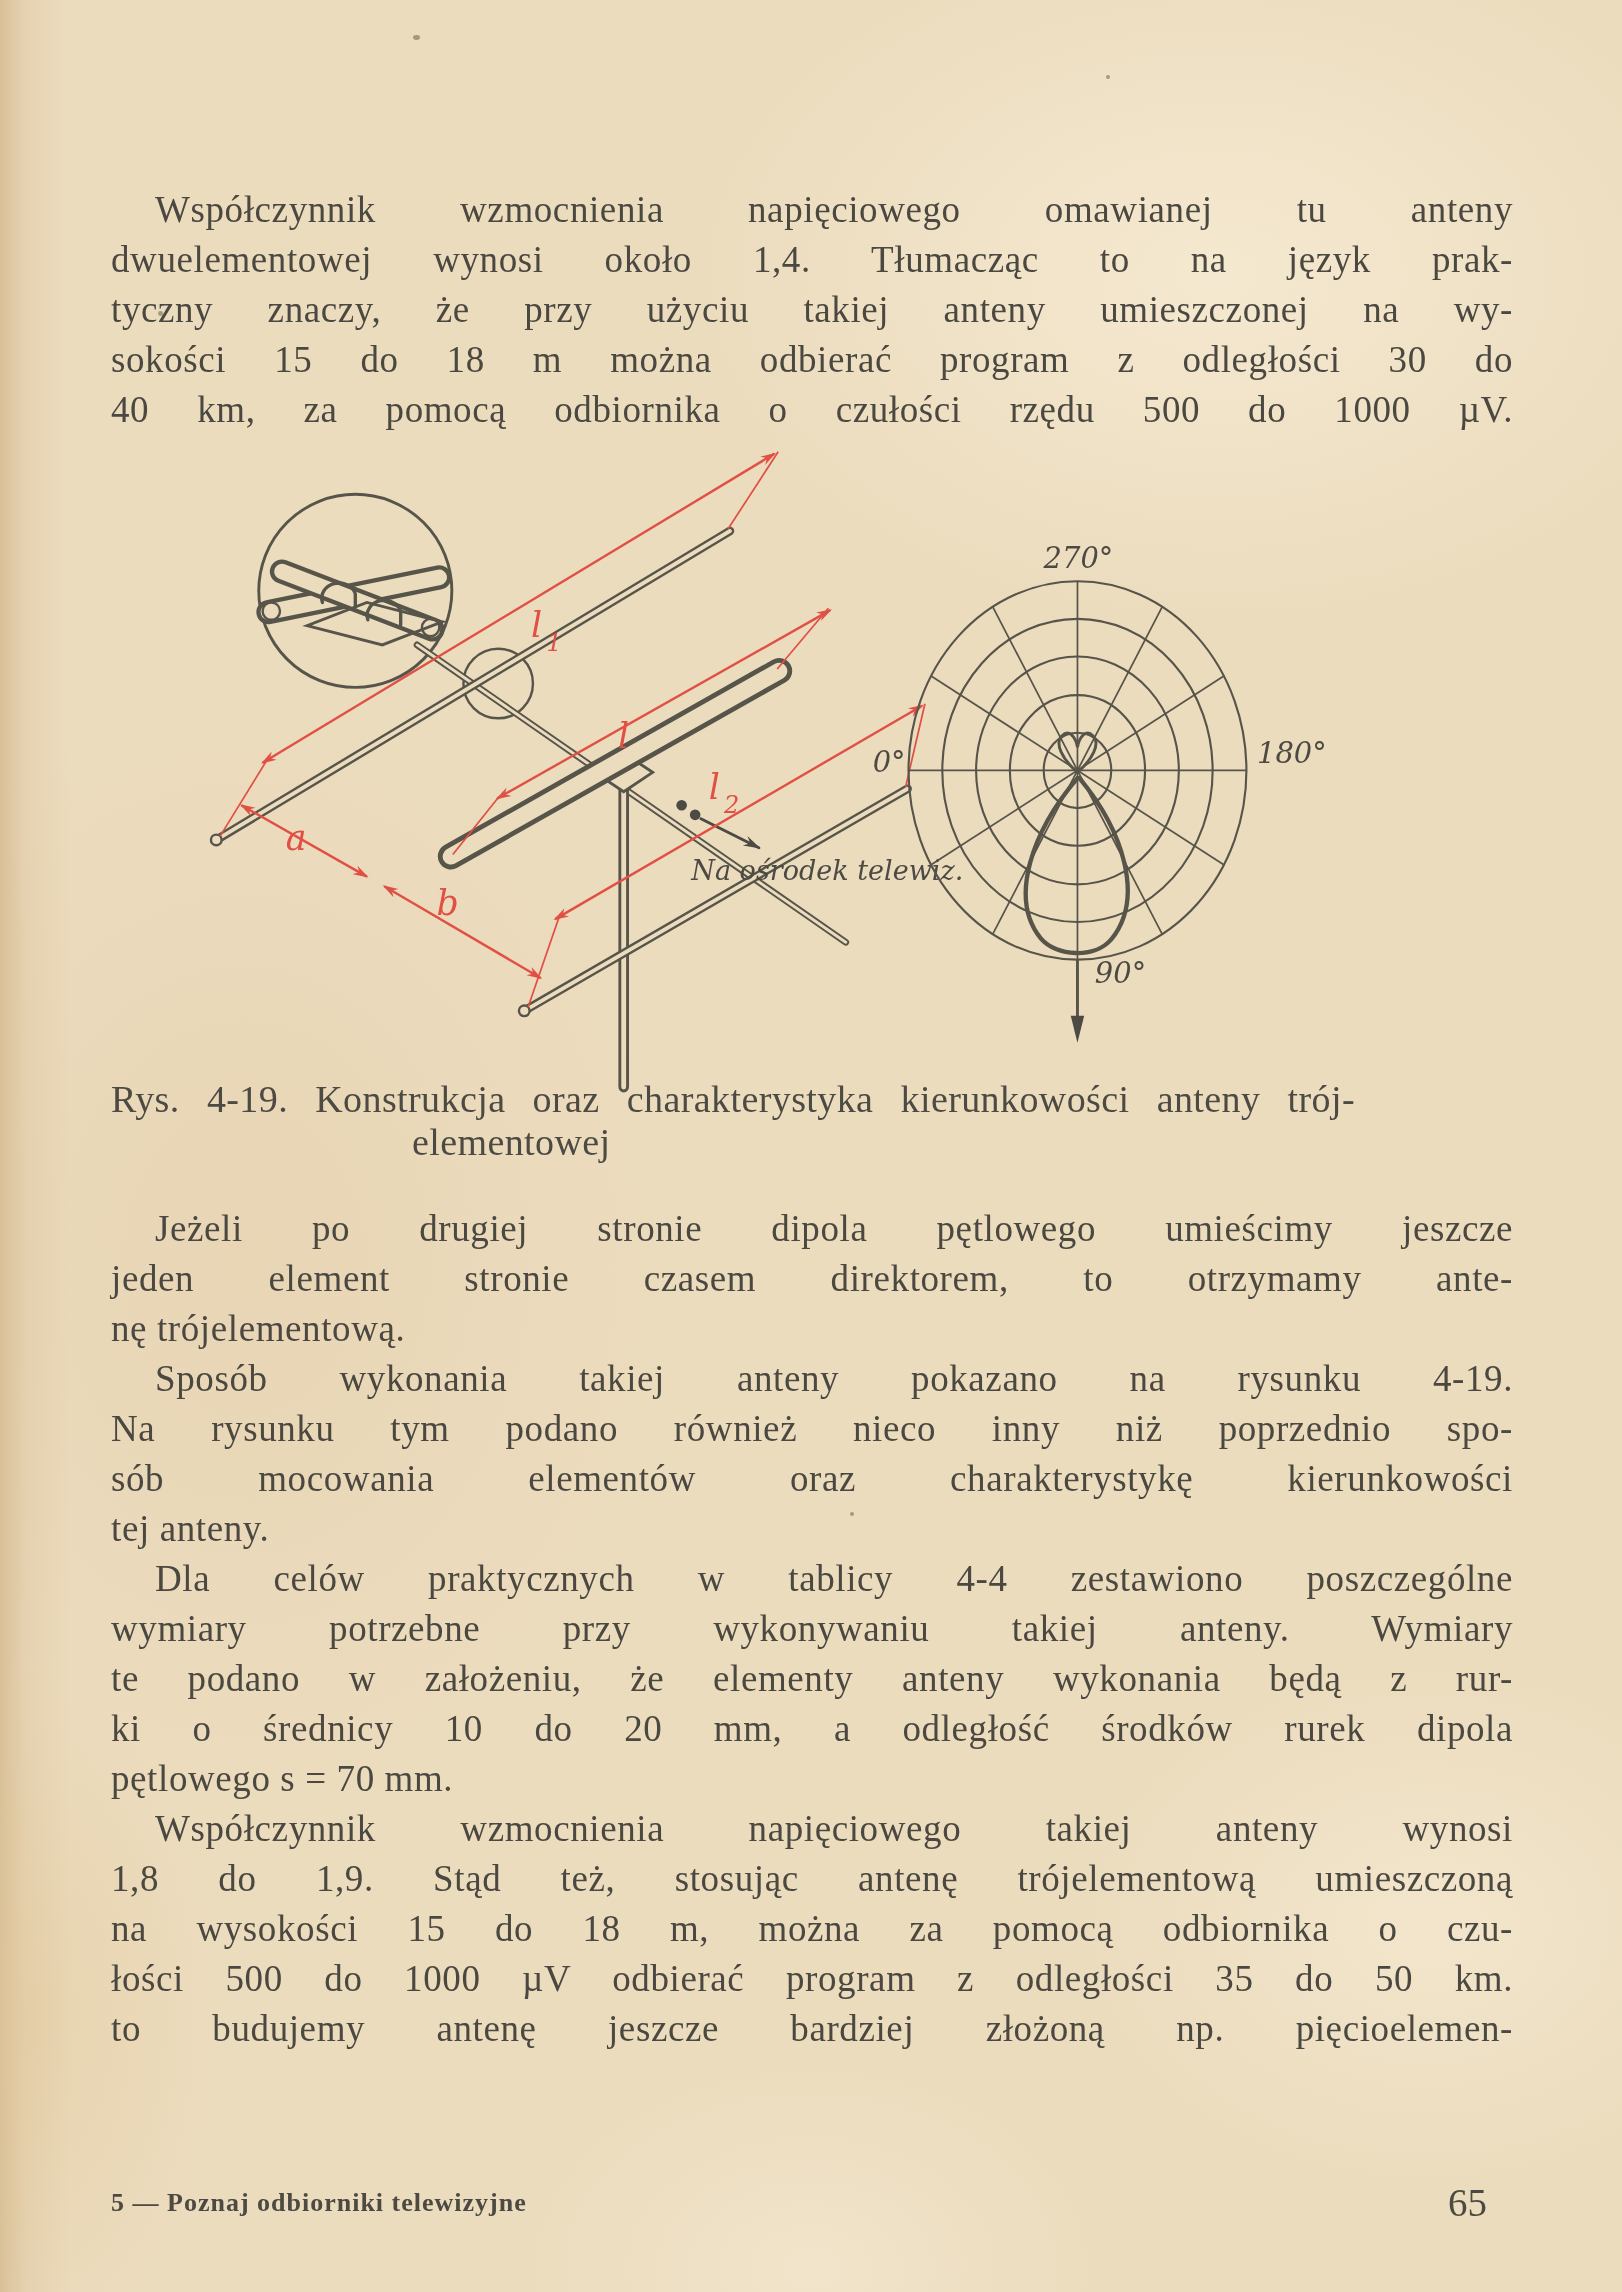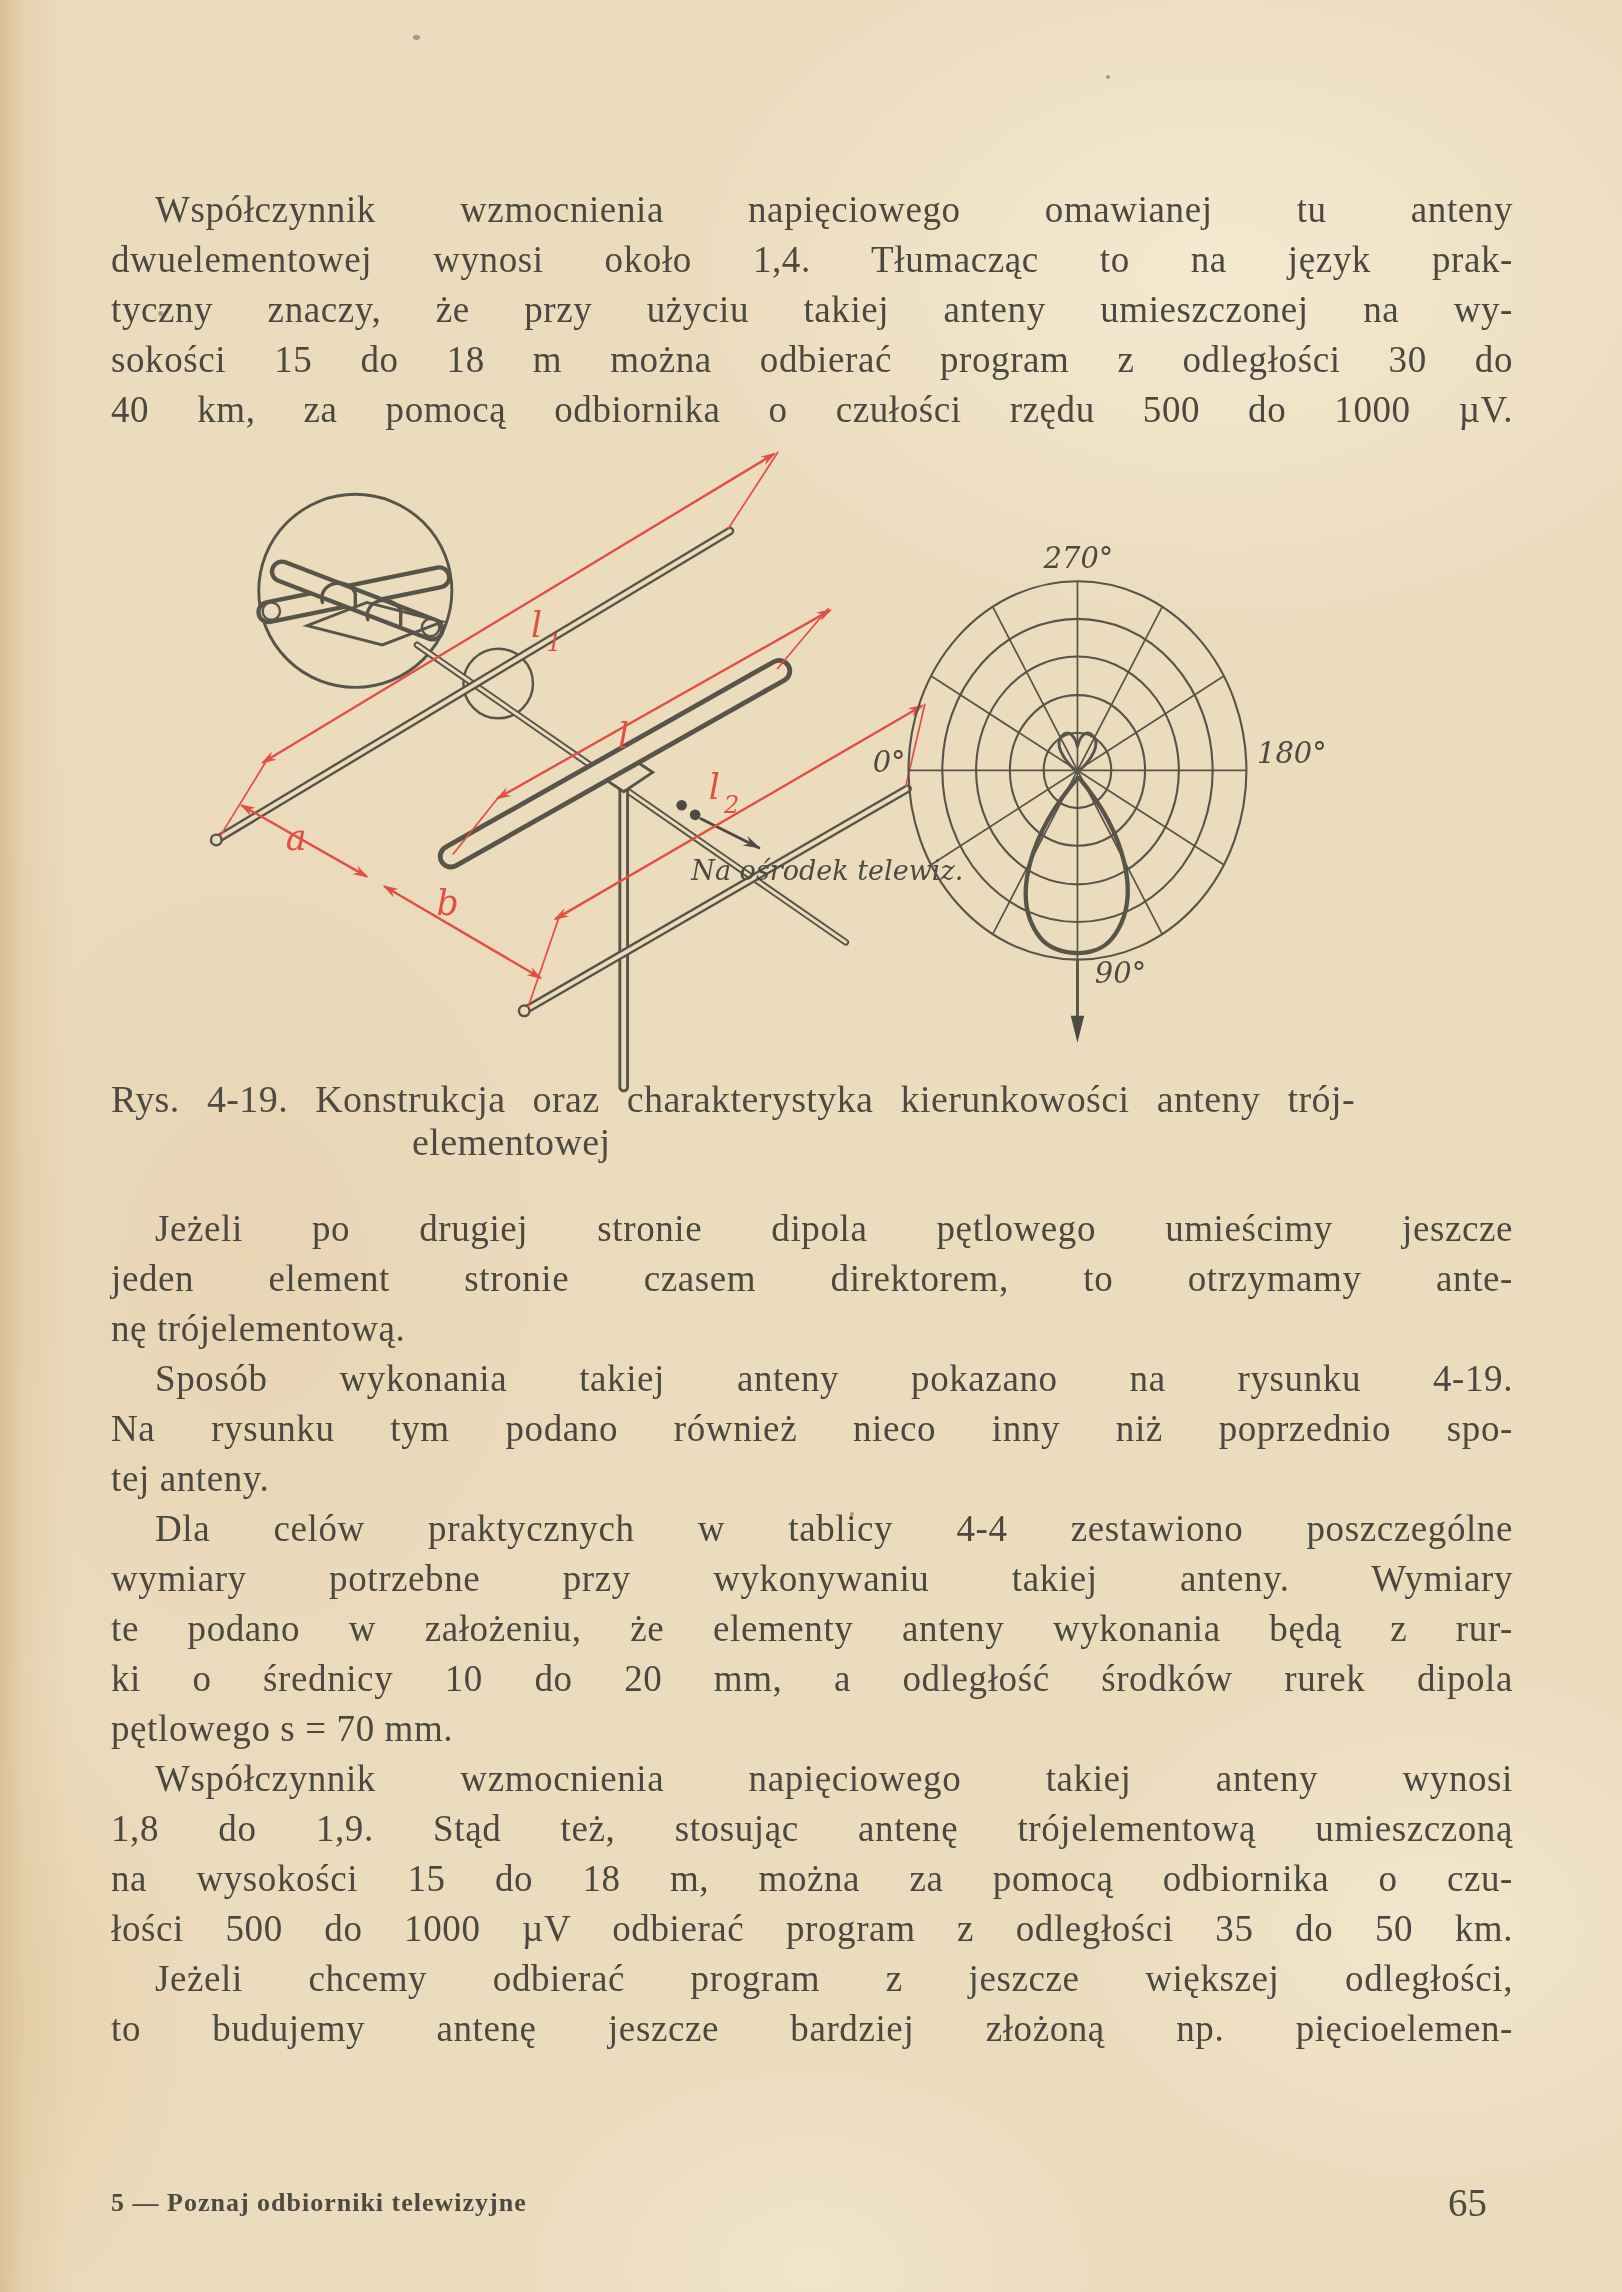--- a/index.html
+++ b/index.html
@@ -185,34 +185,34 @@
     <div class="capline two">elementowej</div>
   </div>
 
   <div class="tb" style="top:1204px">
     <div class="line indent">Jeżeli po drugiej stronie dipola pętlowego umieścimy jeszcze</div>
     <div class="line">jeden element stronie czasem direktorem, to otrzymamy ante-</div>
     <div class="line last">nę trójelementową.</div>
 
     <div class="line indent">Sposób wykonania takiej anteny pokazano na rysunku 4-19.</div>
     <div class="line">Na rysunku tym podano również nieco inny niż poprzednio spo-</div>
+    <div class="line">sób mocowania elementów oraz charakterystykę kierunkowości</div>
     <div class="line last">tej anteny.</div>
 
     <div class="line indent">Dla celów praktycznych w tablicy 4-4 zestawiono poszczególne</div>
     <div class="line">wymiary potrzebne przy wykonywaniu takiej anteny. Wymiary</div>
     <div class="line">te podano w założeniu, że elementy anteny wykonania będą z rur-</div>
     <div class="line">ki o średnicy 10 do 20 mm, a odległość środków rurek dipola</div>
     <div class="line last">pętlowego s = 70 mm.</div>
 
     <div class="line indent">Współczynnik wzmocnienia napięciowego takiej anteny wynosi</div>
     <div class="line">1,8 do 1,9. Stąd też, stosując antenę trójelementową umieszczoną</div>
     <div class="line">na wysokości 15 do 18 m, można za pomocą odbiornika o czu-</div>
     <div class="line">łości 500 do 1000 µV odbierać program z odległości 35 do 50 km.</div>
 
-    <div class="line indent">Jeżeli chcemy odbierać program z jeszcze większej odległości,</div>
     <div class="line">to budujemy antenę jeszcze bardziej złożoną np. pięcioelemen-</div>
   </div>
 
   <div class="footer-left">5 — Poznaj odbiorniki telewizyjne</div>
   <div class="pagenum">65</div>
 
   <div class="speck" style="left:413px;top:35px;width:6.8px;height:4.8px;"></div>
   <div class="speck" style="left:1106px;top:75px;width:3.9px;height:3.9px;"></div>
   <div class="speck" style="left:158px;top:311px;width:4.8px;height:4.8px;"></div>
   <div class="speck" style="left:850px;top:1512px;width:3.9px;height:3.9px;"></div>

